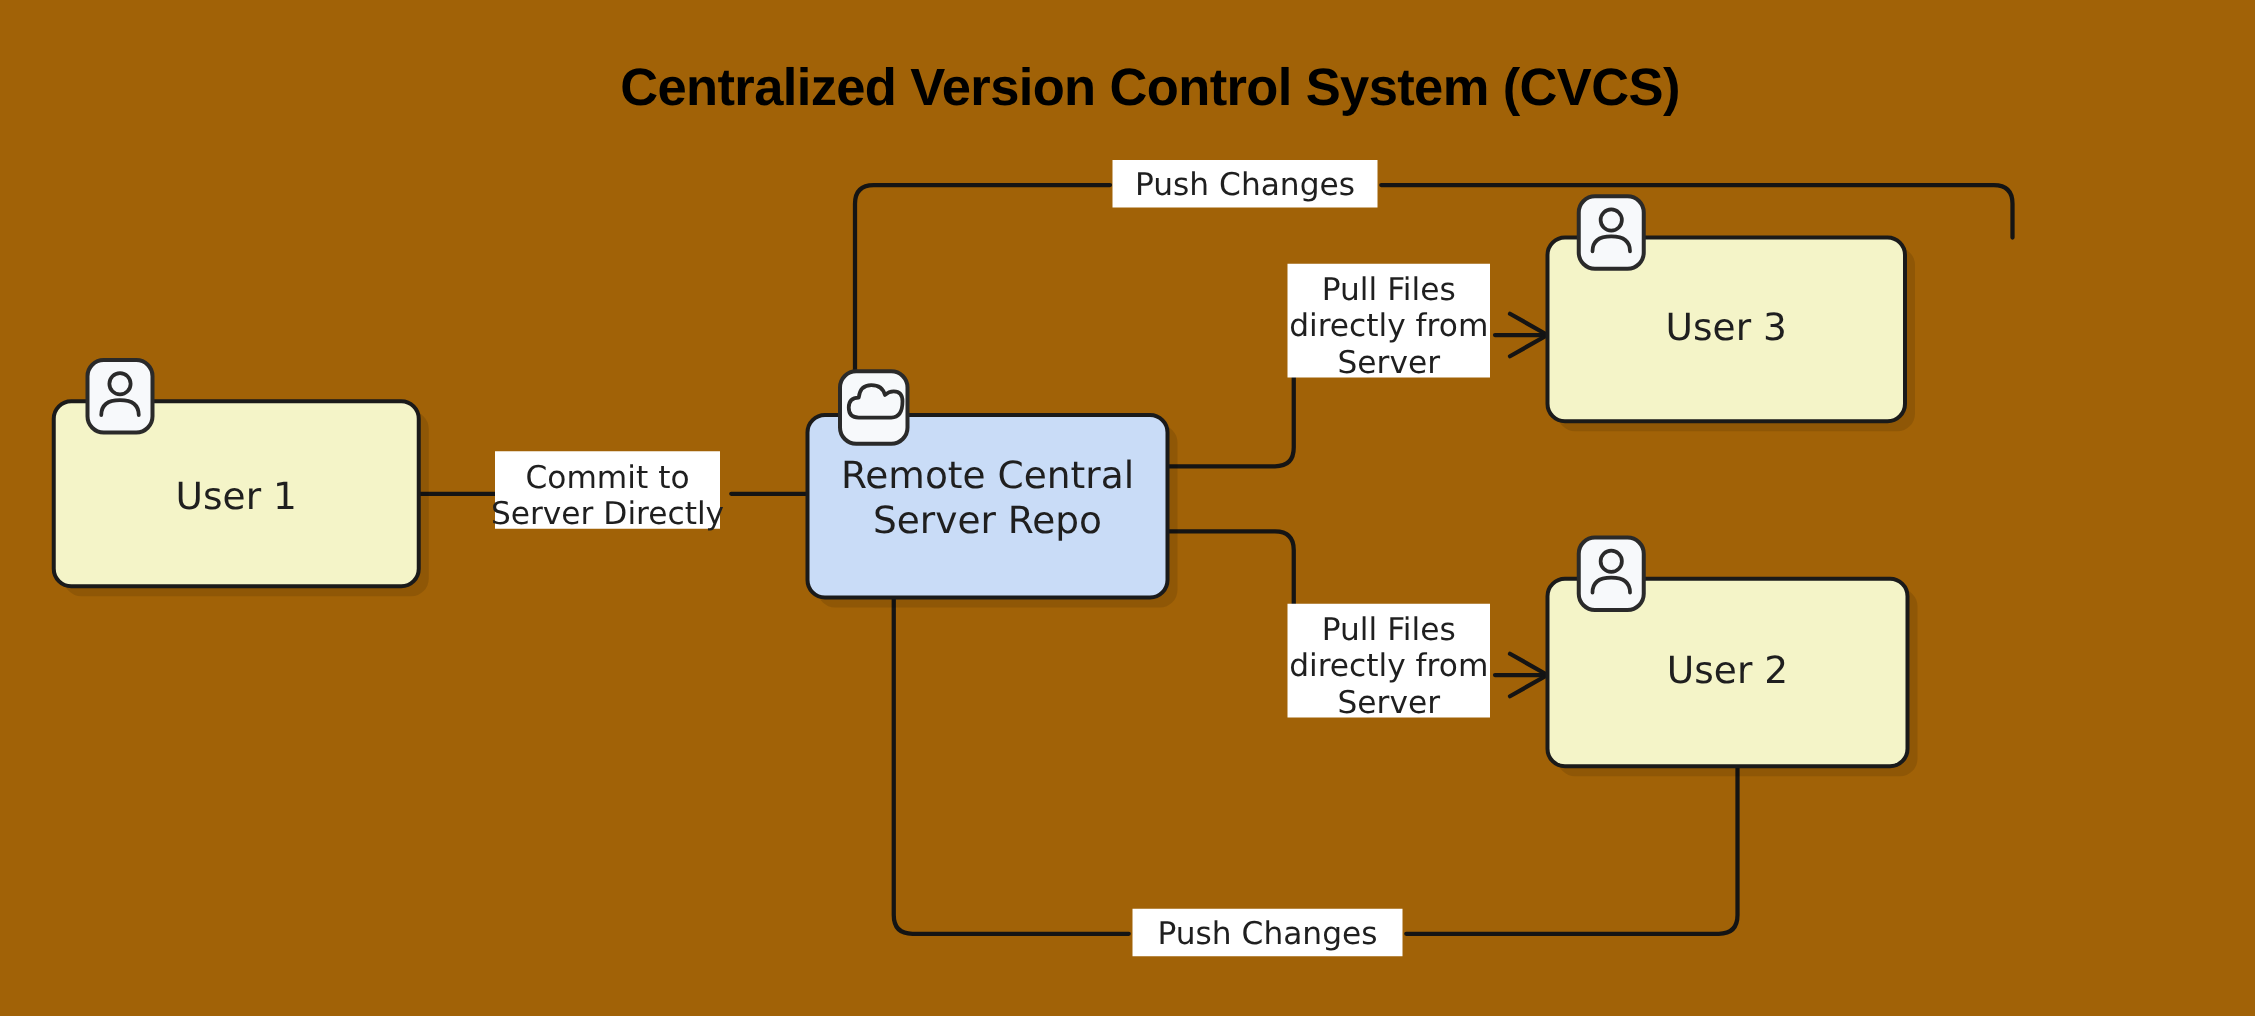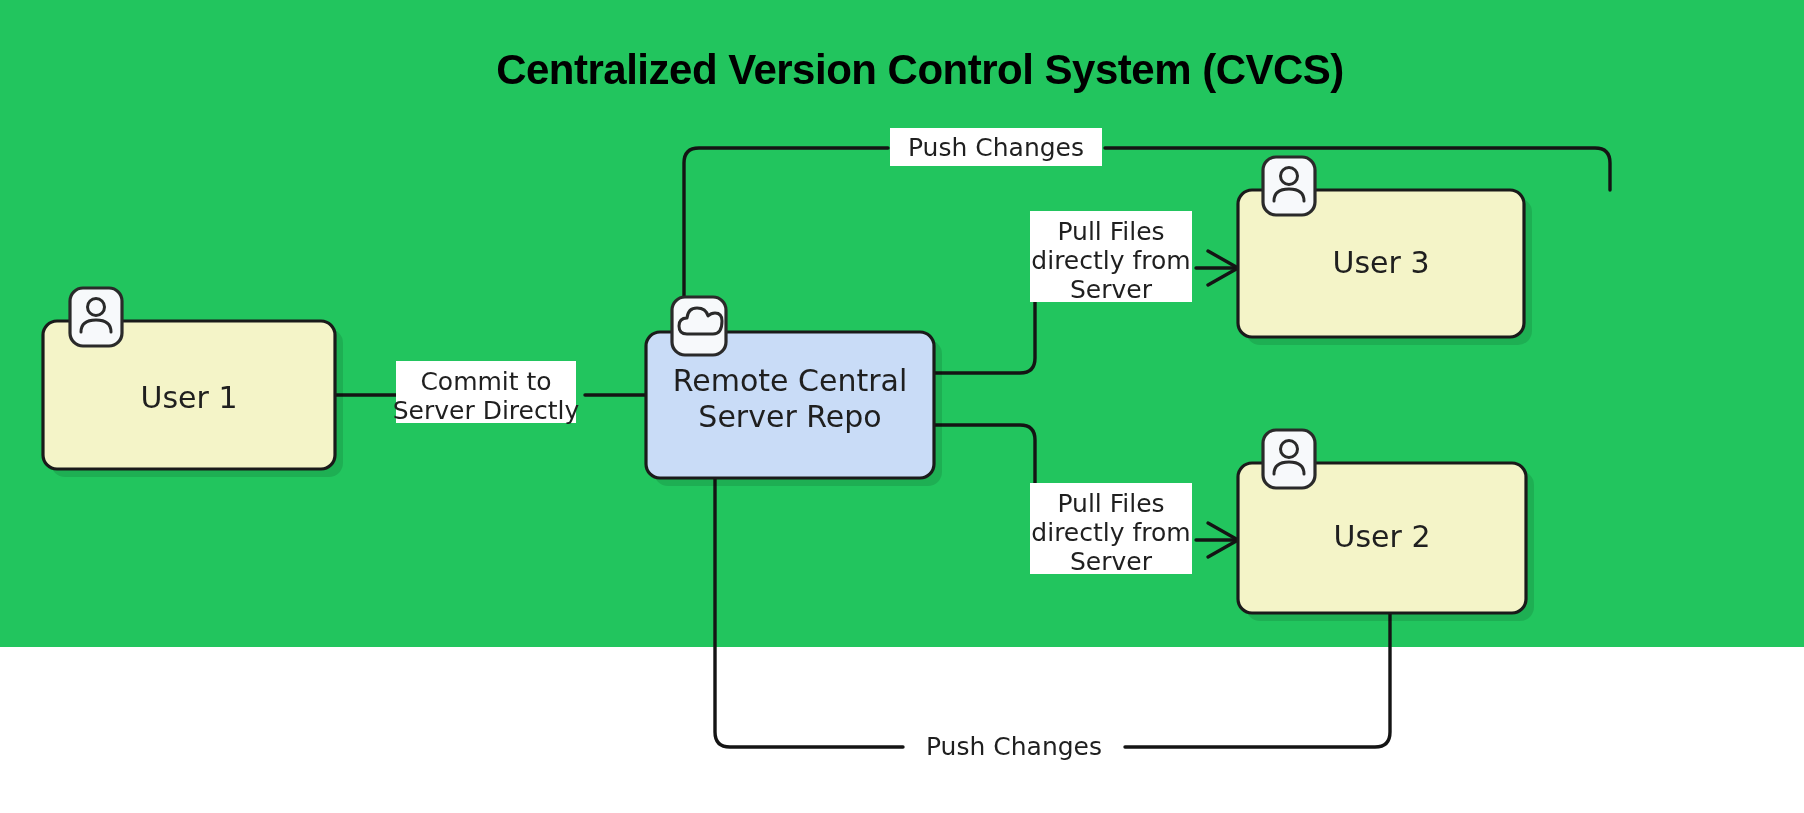--- a/index.html
+++ b/index.html
@@ -9,22 +9,22 @@
   }
   body {
     width: 1804px;
     height: 813px;
     font-family: "DejaVu Sans", sans-serif;
     overflow: hidden;
   }
   #canvas {
     position: relative;
     width: 1804px;
-    height: 647px;
-    background: #22c55e;
+    height: 813px;
+    background: #a16207;
   }
   svg#diagram {
     position: absolute;
     left: 0;
     top: 0;
     width: 1804px;
     height: 813px;
   }
   .diagram-title {
     font-family: "Liberation Sans", sans-serif;

